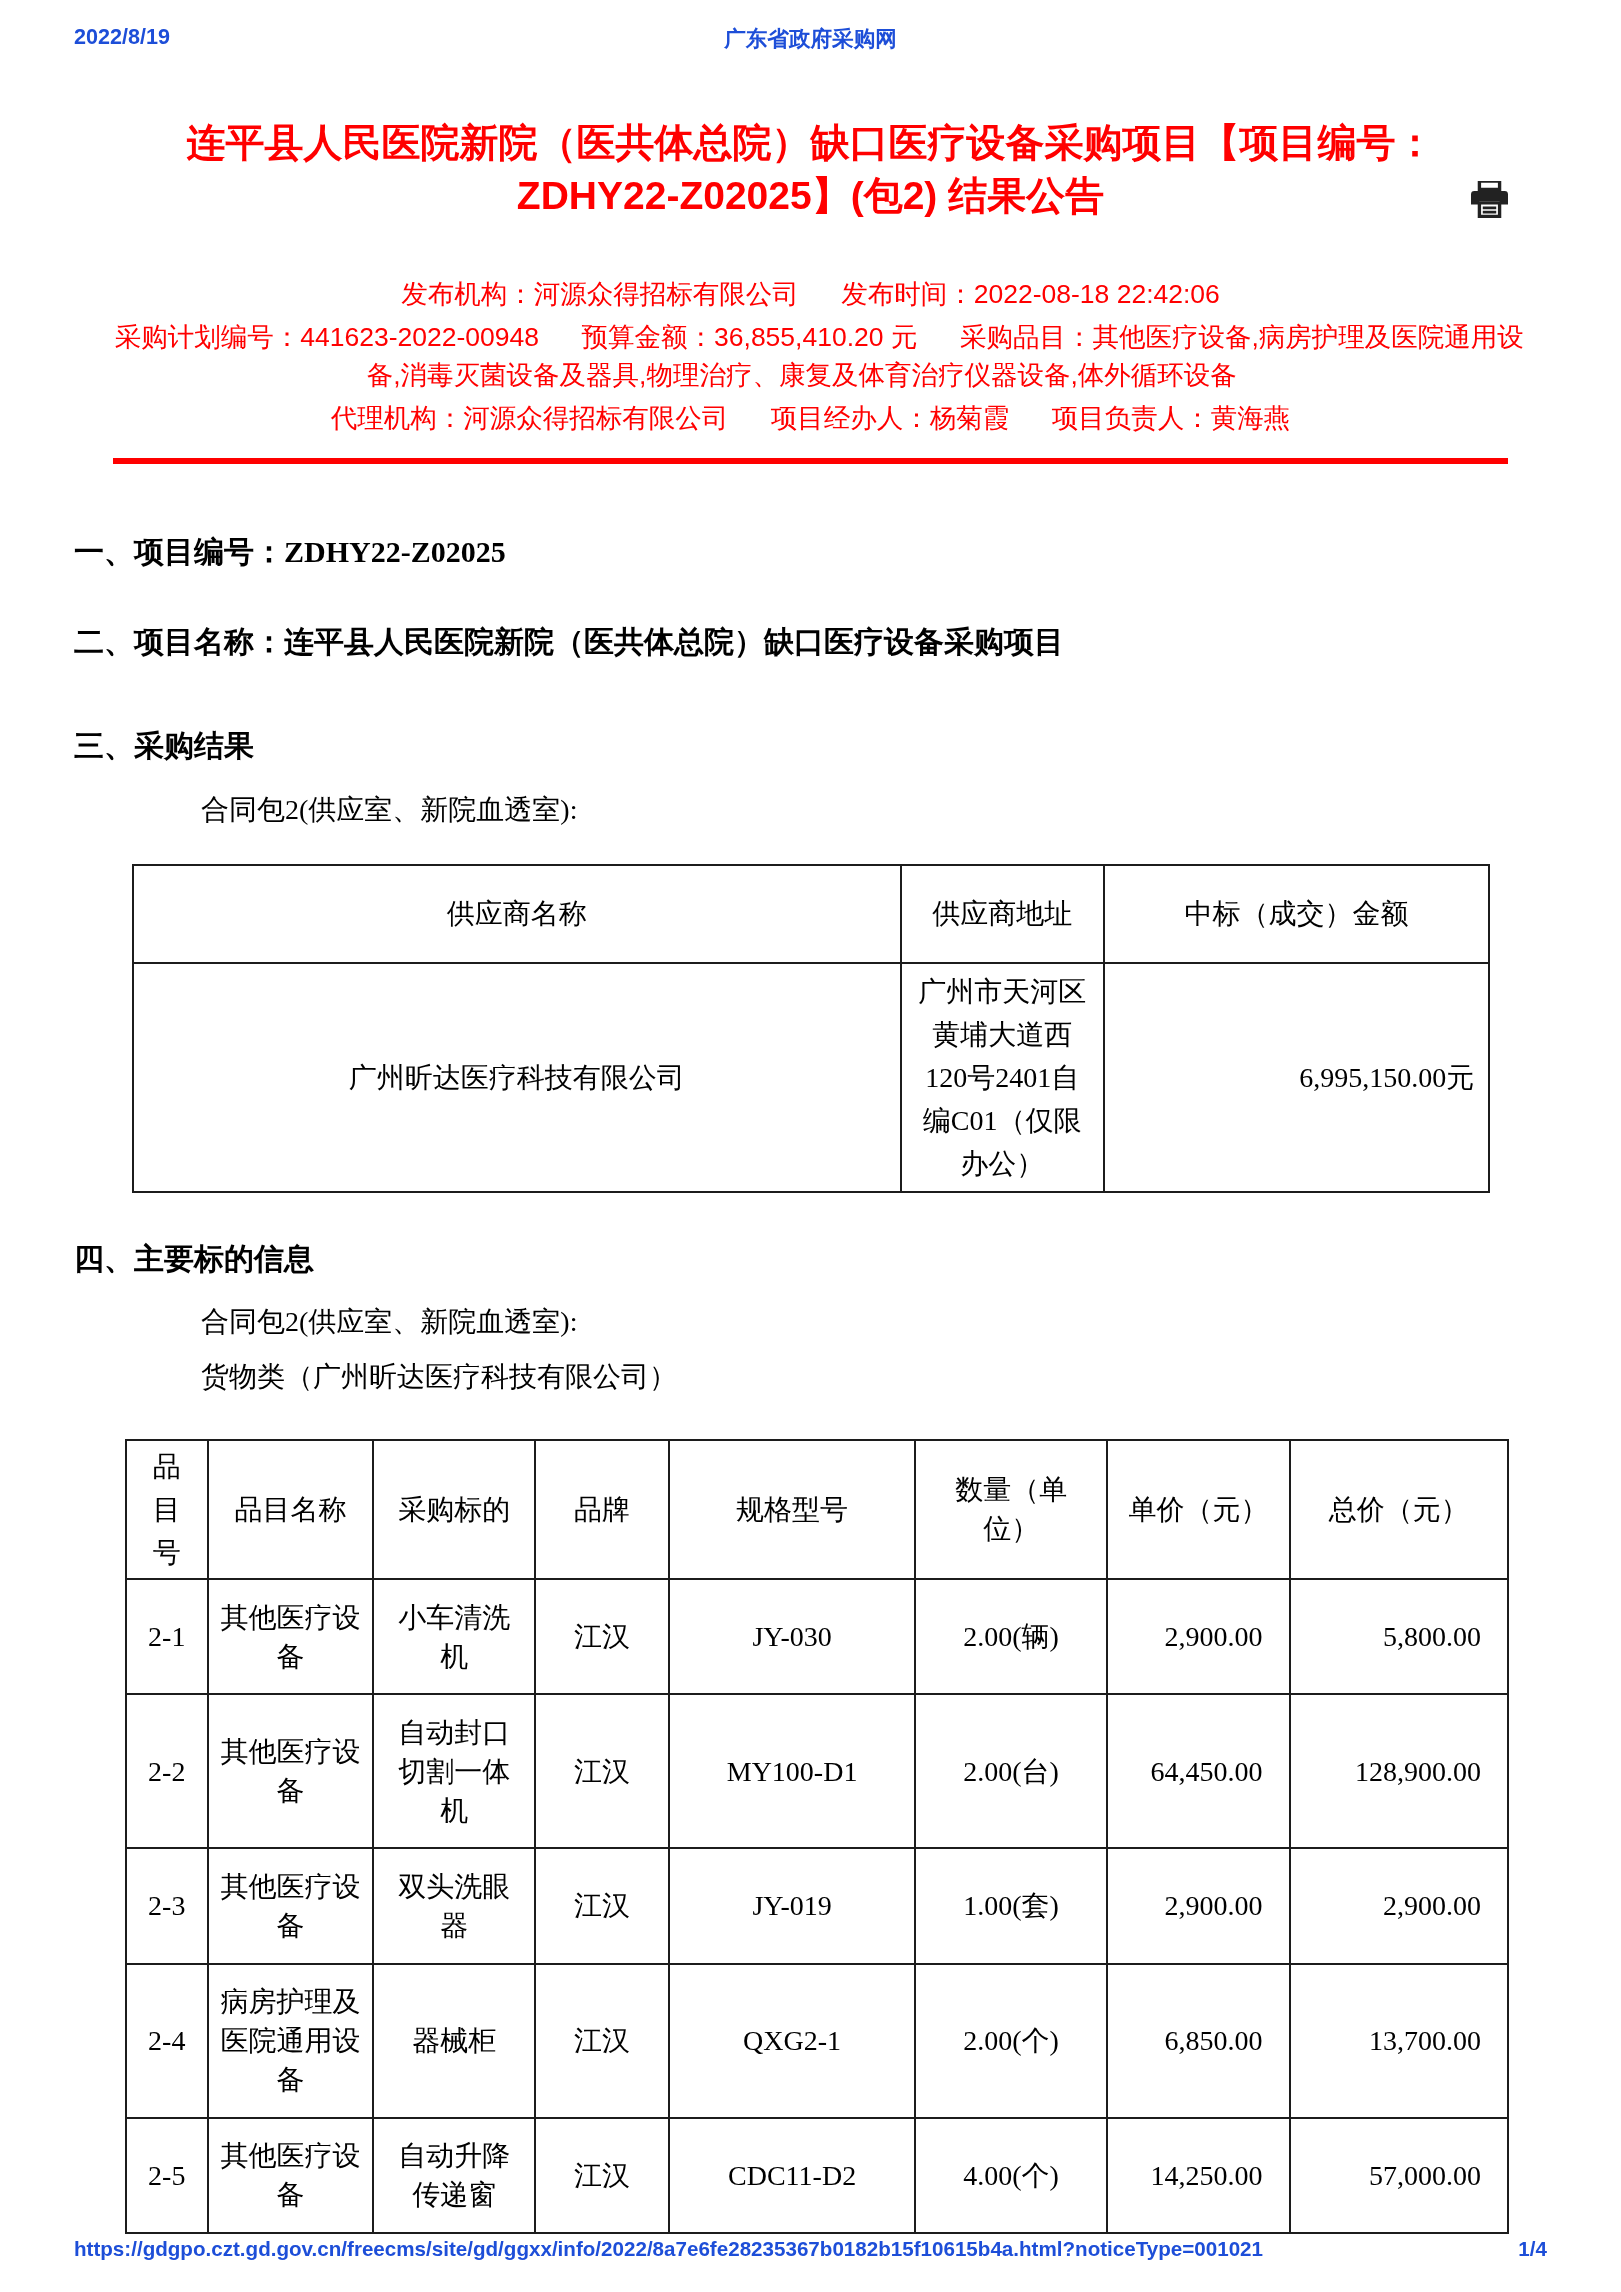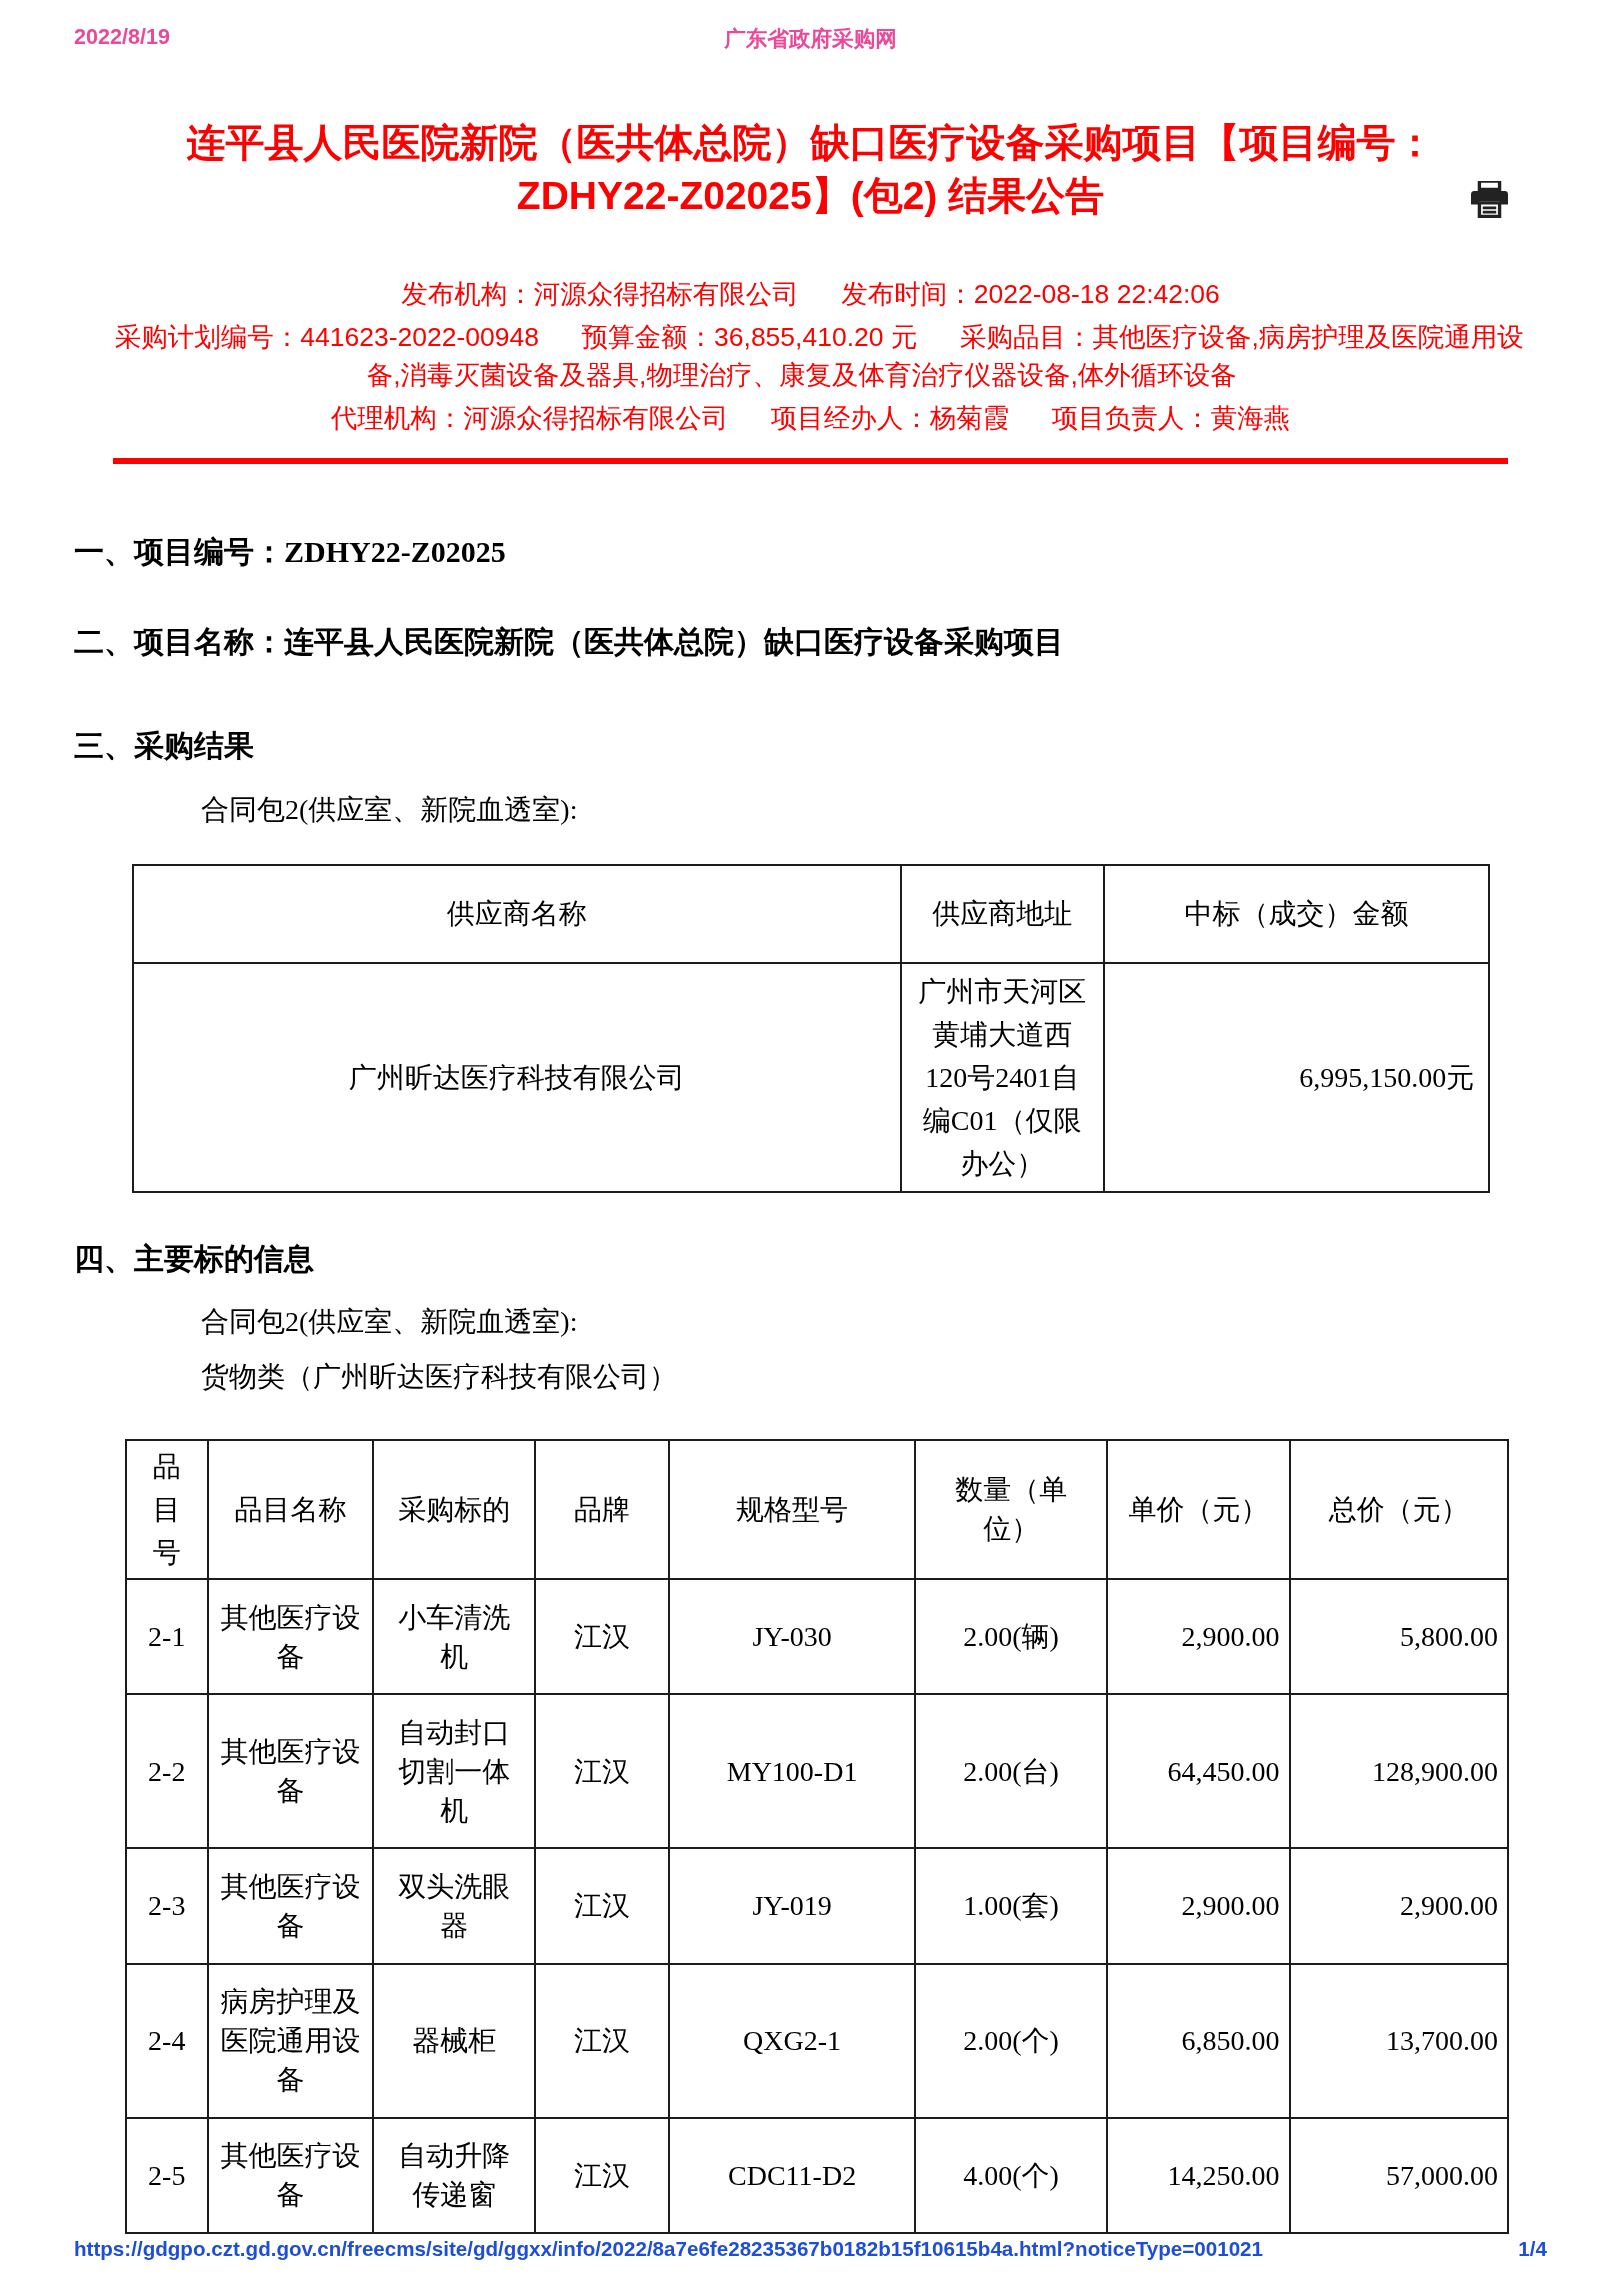--- a/index.html
+++ b/index.html
@@ -8,21 +8,21 @@
     width:1621px;height:2293px;
     background:#ffffff;
     overflow:hidden;
     color:#000;
     font-family:"Liberation Serif","DejaVu Serif",serif;
   }
   
   .print-header{
     position:absolute;top:23.5px;left:74px;right:74px;
     font-family:"Liberation Sans","DejaVu Sans",sans-serif;
-    font-size:21.6px;font-weight:700;color:#ec4899;
+    font-size:21.6px;font-weight:700;color:#1d4ed8;
   }
   .print-header .site{
     position:absolute;left:0;right:0;text-align:center;top:0;
   }
   .print-footer{
     position:absolute;top:2237px;left:74px;right:74px;
     font-family:"Liberation Sans","DejaVu Sans",sans-serif;
     font-size:20.6px;font-weight:600;color:#1d4ed8;
     display:flex;justify-content:space-between;align-items:flex-start;
   }
@@ -72,21 +72,21 @@
     word-break:break-word;
   }
   .result-table{margin:35px 0 8px 132px;width:1358px;}
   .result-table th{height:94px;}
   .result-table td{height:225px;line-height:43px;}
   .result-table .col-addr{padding:0 16.7px;}
   .result-table .cell-amount{text-align:right;padding-right:13.7px;}
   .items-table{margin:43px 0 0 125px;width:1384px;}
   .items-table th{height:137px;padding:0 11.8px;line-height:39px;}
   .items-table td{padding:17.6px 11.8px;line-height:39px;}
-  .items-table .cell-money{text-align:right;padding-right:9px;margin-left:20px;}
+  .items-table .cell-money{text-align:right;padding-right:26px;margin-left:20px;}
   .vstack{display:inline-block;width:33px;line-height:43px;}
   .w120{display:inline-block;width:118px;}
 </style>
 </head>
 <body>
 
 <div class="page">
 
   <div class="print-header">
     <span class="date">2022/8/19</span>

